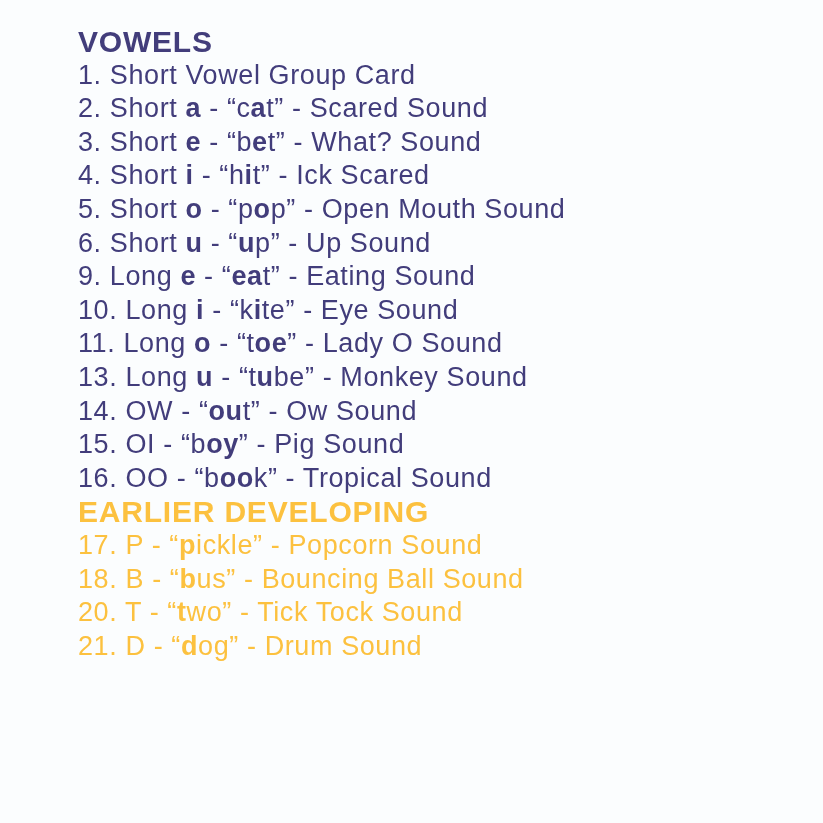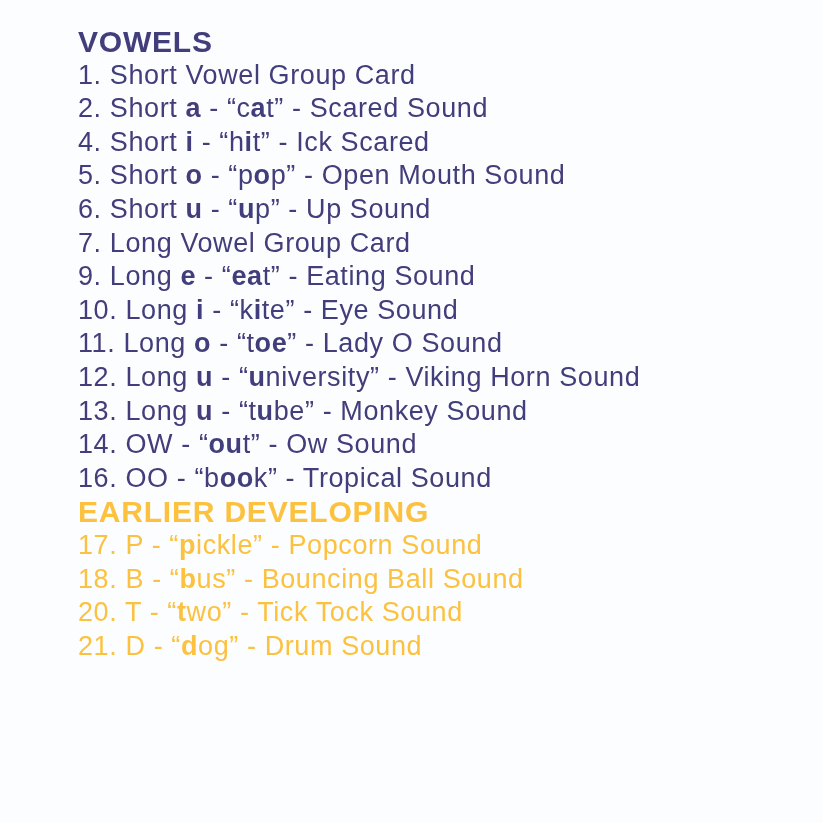--- a/index.html
+++ b/index.html
@@ -48,30 +48,30 @@
 </head>
 <body>
 
 <main class="sheet">
 
   <section class="list-section" style="color: rgb(66, 61, 123);">
     <h1 class="heading">VOWELS</h1>
     <div class="items">
         <p class="list-item"><span>1. Short Vowel Group Card</span></p>
         <p class="list-item"><span>2. Short </span><span class="em">a</span><span> - “c</span><span class="em">a</span><span>t” - Scared Sound</span></p>
+        <p class="list-item"><span>3. Short </span><span class="em">e</span><span> - “b</span><span class="em">e</span><span>t” - What? Sound</span></p>
         <p class="list-item"><span>4. Short </span><span class="em">i</span><span> - “h</span><span class="em">i</span><span>t” - Ick Scared</span></p>
         <p class="list-item"><span>5. Short </span><span class="em">o</span><span> - “p</span><span class="em">o</span><span>p” - Open Mouth Sound</span></p>
         <p class="list-item"><span>6. Short </span><span class="em">u</span><span> - “</span><span class="em">u</span><span>p” - Up Sound</span></p>
-        <p class="list-item"><span>7. Long Vowel Group Card</span></p>
         <p class="list-item"><span>9. Long </span><span class="em">e</span><span> - “</span><span class="em">ea</span><span>t” - Eating Sound</span></p>
         <p class="list-item"><span>10. Long </span><span class="em">i</span><span> - “k</span><span class="em">i</span><span>te” - Eye Sound</span></p>
         <p class="list-item"><span>11. Long </span><span class="em">o</span><span> - “t</span><span class="em">oe</span><span>” - Lady O Sound</span></p>
-        <p class="list-item"><span>12. Long </span><span class="em">u</span><span> - “</span><span class="em">u</span><span>niversity” - Viking Horn Sound</span></p>
         <p class="list-item"><span>13. Long </span><span class="em">u</span><span> - “t</span><span class="em">u</span><span>be” - Monkey Sound</span></p>
         <p class="list-item"><span>14. OW - “</span><span class="em">ou</span><span>t” - Ow Sound</span></p>
+        <p class="list-item"><span>15. OI - “b</span><span class="em">oy</span><span>” - Pig Sound</span></p>
         <p class="list-item"><span>16. OO - “b</span><span class="em">oo</span><span>k” - Tropical Sound</span></p>
       </div>
   </section>
 
   <section class="list-section" style="color: rgb(252, 193, 63);">
     <h1 class="heading">EARLIER DEVELOPING</h1>
     <div class="items">
         <p class="list-item"><span>17. P - “</span><span class="em">p</span><span>ickle” - Popcorn Sound</span></p>
         <p class="list-item"><span>18. B - “</span><span class="em">b</span><span>us” - Bouncing Ball Sound</span></p>
         <p class="list-item"><span>20. T - “</span><span class="em">t</span><span>wo” - Tick Tock Sound</span></p>

